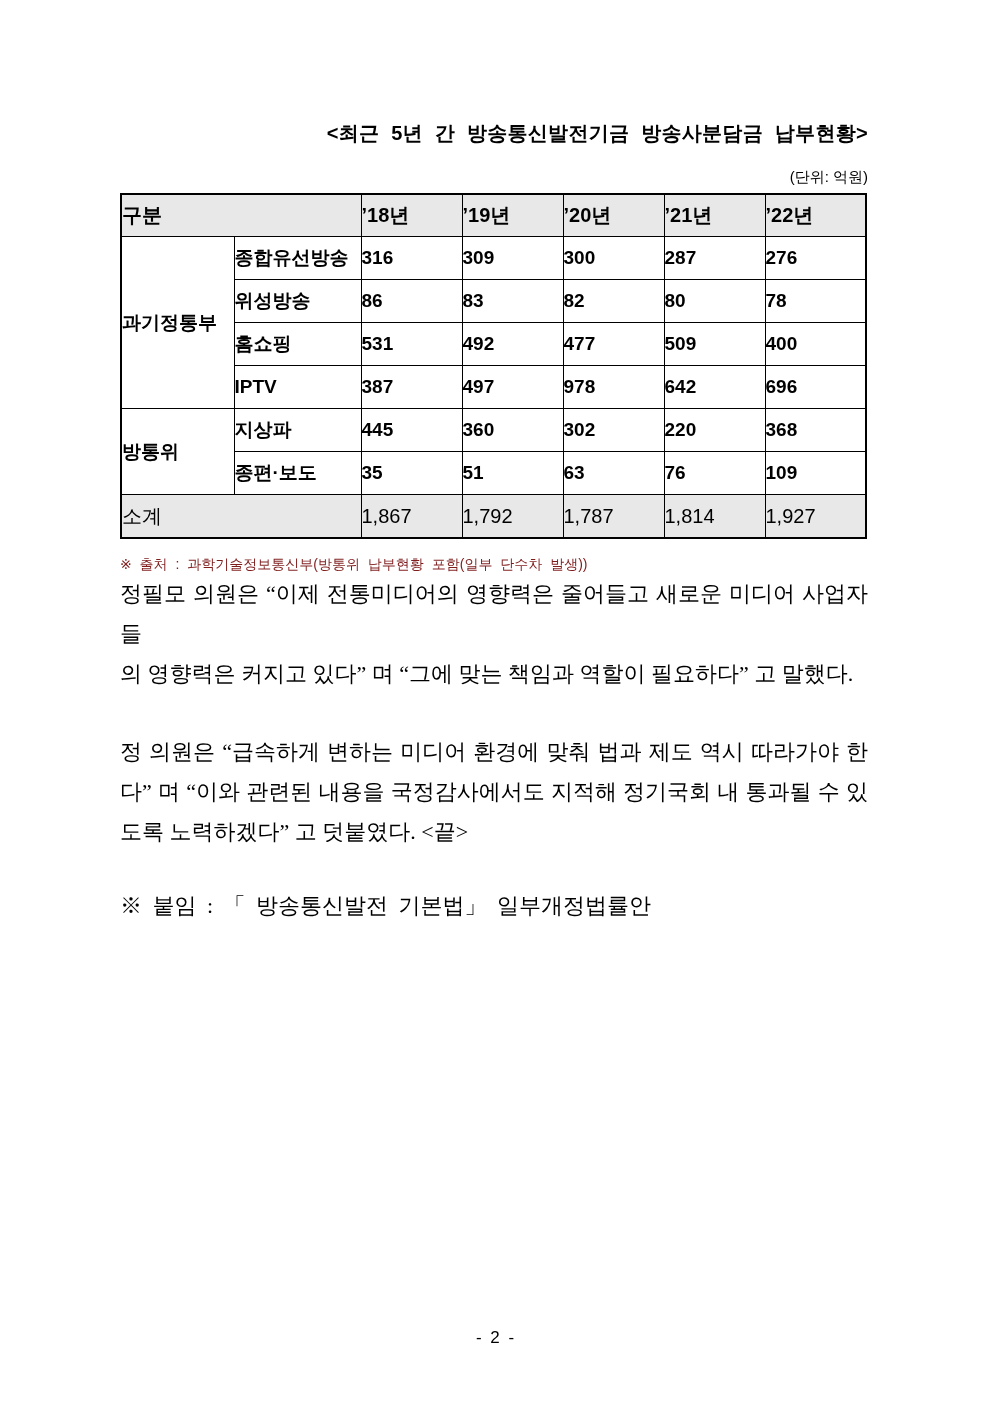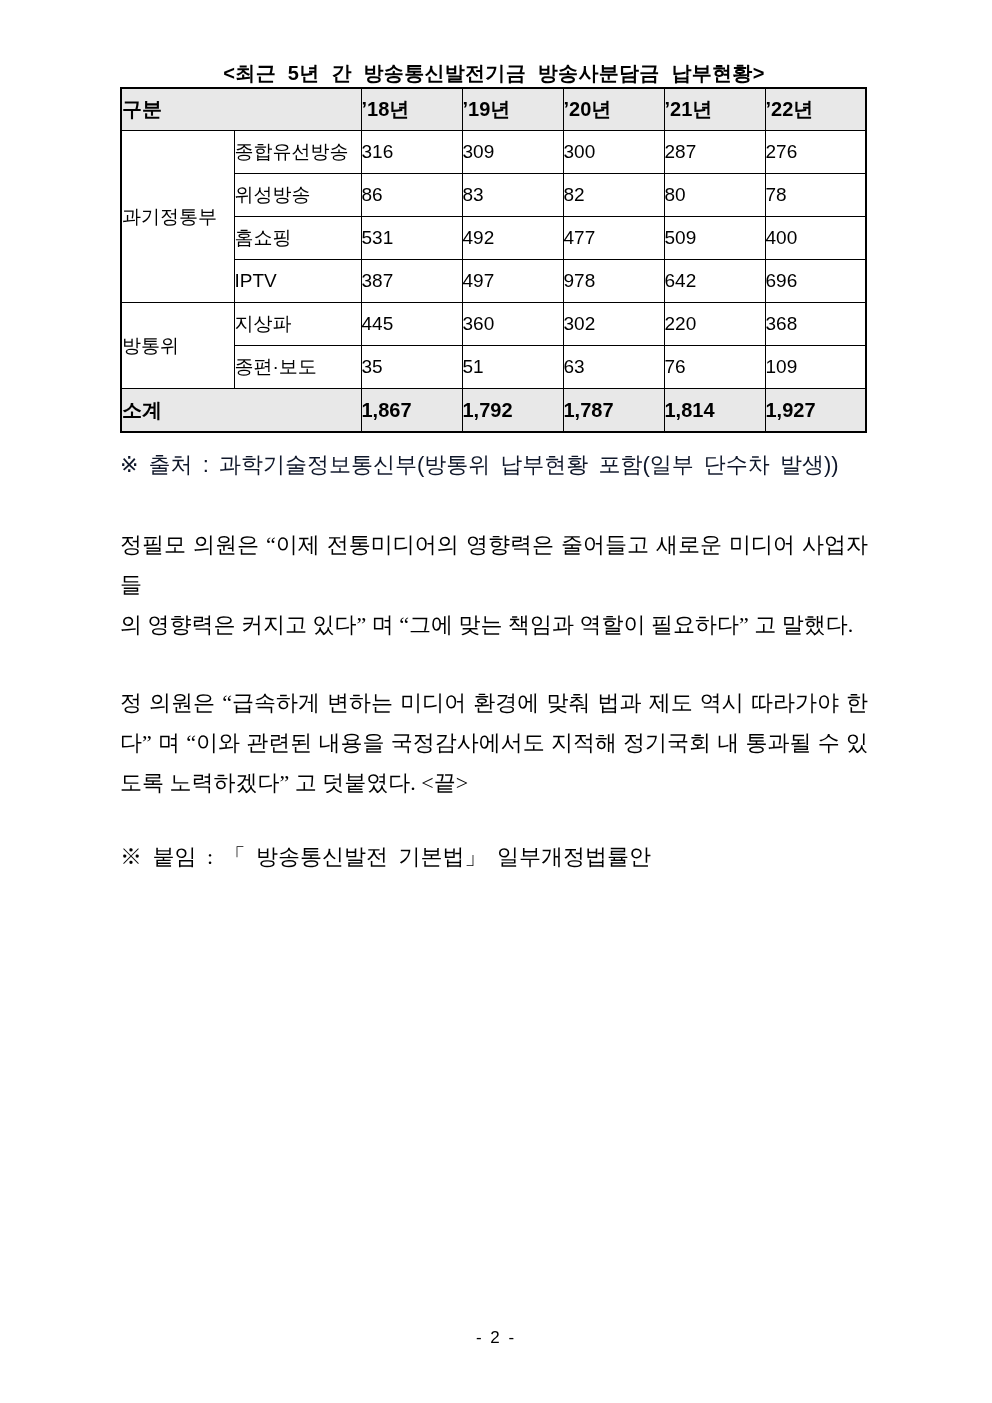--- a/index.html
+++ b/index.html
@@ -11,22 +11,22 @@
     overflow: hidden;
     color: #000;
   }
   .content {
     position: absolute;
     left: 120px;
     top: 0;
     width: 748px;
   }
   .doc-title {
-    margin-top: 60px;
-    text-align: center;
+    margin-top: 120px;
+    text-align: right;
     font-family: "Liberation Sans", "DejaVu Sans", sans-serif;
     font-size: 20px;
     font-weight: 600;
     word-spacing: 6px;
     letter-spacing: 0.3px;
     white-space: nowrap;
   }
   .unit-label {
     margin-top: 21px;
     margin-bottom: 6px;
@@ -47,41 +47,41 @@
     vertical-align: middle;
     padding: 0;
     overflow: hidden;
   }
   table.fund-table thead th {
     height: 41px;
     background: #e8e8e8;
     font-size: 20px;
     font-weight: 700;
   }
-  table.fund-table tbody td { height: 42px; font-size: 19px; font-weight: 400; }
+  table.fund-table tbody td { height: 42px; font-size: 19px; font-weight: 700; }
   table.fund-table .agency-cell { font-size: 19px; }
   table.fund-table tr.subtotal-row td {
     background: #e8e8e8;
-    font-weight: 700;
+    font-weight: 400;
     font-size: 20px;
   }
   .source-note {
     margin-top: 17px;
     font-family: "Liberation Sans", "DejaVu Sans", sans-serif;
-    font-size: 22px;
+    font-size: 14px;
     word-spacing: 4px;
-    color: #0f172a;
+    color: #7f1d1d;
   }
   .para {
     font-family: "Liberation Serif", "DejaVu Serif", serif;
     font-size: 22px;
     line-height: 40px;
   }
   .para-1 { margin-top: 40px; }
-  .para-2 { margin-top: 45px; }
+  .para-2 { }
   .para-3 { margin-top: 38px; }
   .pline { text-align: justify; text-align-last: justify; }
   .pline.last { text-align-last: auto; }
   .attachment-note {
     margin-top: 39px;
     font-family: "Liberation Serif", "DejaVu Serif", serif;
     font-size: 22px;
     word-spacing: 5px;
   }
   .page-number {
@@ -96,20 +96,21 @@
   }
 </style>
 </head>
 <body>
 
 <div class="page">
   <div class="content">
 
     <div class="doc-title">&lt;최근 5년 간 방송통신발전기금 방송사분담금 납부현황&gt;</div>
 
+    <div class="unit-label">(단위: 억원)</div>
 
     <table class="fund-table">
       <colgroup>
         <col style="width:113px">
           <col style="width:127px">
         <col style="width:101px">
           <col style="width:101px">
           <col style="width:101px">
           <col style="width:101px">
           <col style="width:101px">

